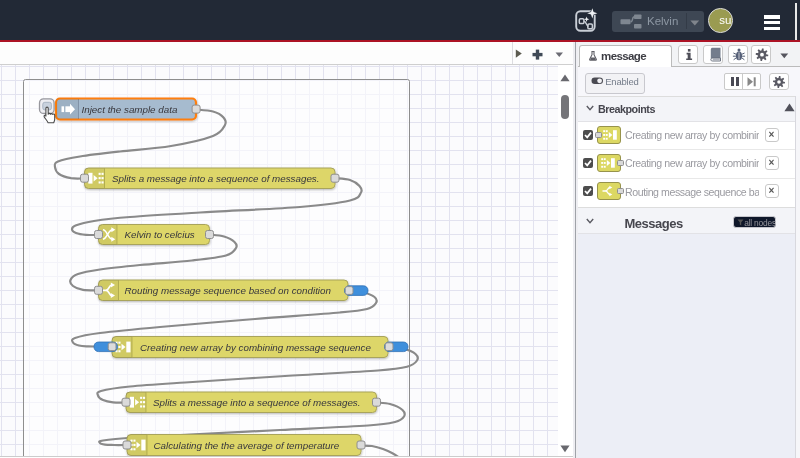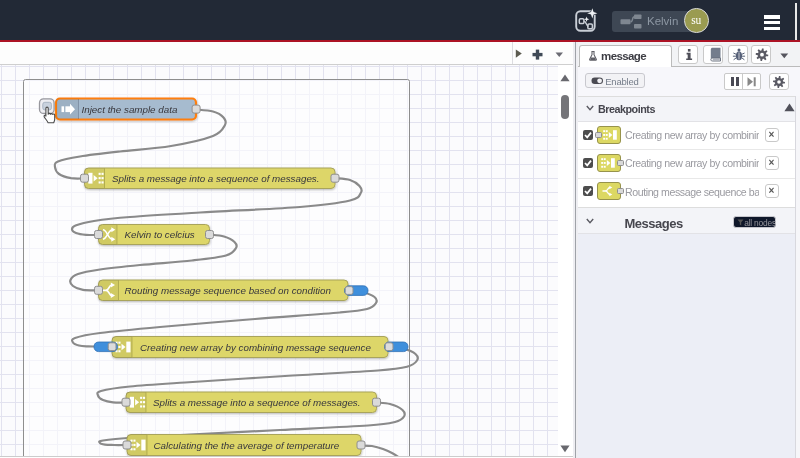--- a/index.html
+++ b/index.html
@@ -30,21 +30,21 @@
     <rect x="0.5" y="5.3" width="10" height="5" rx="0.8" fill="#7f8791"></rect>
     <rect x="14" y="0.5" width="7.5" height="4.6" rx="0.8" fill="#7f8791"></rect>
     <rect x="14" y="10" width="7.5" height="4.6" rx="0.8" fill="#7f8791"></rect>
     <path d="M10.5 7.8 C13.5 7.8 11.5 2.8 14.5 2.8" fill="none" stroke="#7f8791" stroke-width="1.5"></path>
   </svg>
   <div class="abs" style="left:647px;top:14.5px;width:40px;font-size:11.5px;color:#8d97a3;">Kelvin</div>
   <svg class="abs" style="left:689.5px;top:19.5px;" width="10" height="6">
       <path d="M0.4 0.4 L9.2 0.4 L4.8 5.4 Z" fill="#80858c"></path>
     </svg>
 
-  <div class="abs" style="left:684px;top:8px;width:24.5px;height:24.5px;border-radius:50%;background:#9a9b51;border:1.5px solid #d8d8d8;color:#fff;font-size:11.5px;text-align:center;line-height:22px;font-family:Liberation Serif, serif;">su</div>
+  <div class="abs" style="left:708px;top:8px;width:24.5px;height:24.5px;border-radius:50%;background:#9a9b51;border:1.5px solid #d8d8d8;color:#fff;font-size:11.5px;text-align:right;line-height:22px;">su</div>
 
   <div class="abs" style="left:763.5px;top:15.3px;width:16.5px;height:3.3px;background:#fff;"></div>
   <div class="abs" style="left:763.5px;top:20.9px;width:16.5px;height:3.3px;background:#fff;"></div>
   <div class="abs" style="left:763.5px;top:26.5px;width:16.5px;height:3.3px;background:#fff;"></div>
   <div class="abs" style="left:795px;top:3px;width:1.5px;height:37px;background:#e8e8e8;"></div>
 
   <div class="abs" style="left:0;top:42px;width:573px;height:22.5px;background:#fdfdfd;border-bottom:1px solid #cfcfcf;"></div>
   <div class="abs" style="left:512px;top:42px;width:1px;height:22px;background:#dcdce0;"></div>
   <svg class="abs" style="left:515px;top:49px;" width="8" height="10">
       <path d="M0.8 0.5 L6.8 4.6 L0.8 8.7 Z" fill="#5c5b50"></path>
@@ -262,21 +262,21 @@
   <div class="abs" style="left:751px;top:45.2px;width:20.3px;height:19px;background:#fff;border:1px solid #c9c9c9;border-radius:3px;">
     <svg width="18" height="17" style="margin:0 0 0 1px;">
       <path fill-rule="evenodd" fill="#5a5a64" d="M9.00,2.40 L9.82,2.45 L10.63,2.61 L10.65,4.73 L11.15,4.98 L11.62,5.29 L13.45,4.25 L14.00,4.86 L14.46,5.55 L12.97,7.05 L13.15,7.59 L13.26,8.14 L15.30,8.70 L15.25,9.52 L15.09,10.33 L12.97,10.35 L12.72,10.85 L12.41,11.32 L13.45,13.15 L12.84,13.70 L12.15,14.16 L10.65,12.67 L10.11,12.85 L9.56,12.96 L9.00,15.00 L8.18,14.95 L7.37,14.79 L7.35,12.67 L6.85,12.42 L6.38,12.11 L4.55,13.15 L4.00,12.54 L3.54,11.85 L5.03,10.35 L4.85,9.81 L4.74,9.26 L2.70,8.70 L2.75,7.88 L2.91,7.07 L5.03,7.05 L5.28,6.55 L5.59,6.08 L4.55,4.25 L5.16,3.70 L5.85,3.24 L7.35,4.73 L7.89,4.55 L8.44,4.44 Z M10.90,8.70 A1.90,1.90 0 1 0 7.10,8.70 A1.90,1.90 0 1 0 10.90,8.70 Z"></path>
     </svg>
   </div>
   <svg class="abs" style="left:779.5px;top:52.8px;" width="9" height="6">
       <path d="M0.4 0.4 L8.2 0.4 L4.3 5.2 Z" fill="#55555e"></path>
     </svg>
 
   <div class="abs" style="left:578px;top:67px;width:222px;height:28.5px;background:#f7f7fb;"></div>
-  <div class="abs" style="left:584.7px;top:72.9px;width:60.5px;height:15px;background:#f2f2f5;border:1px solid #c8c8ce;border-radius:3px;">
+  <div class="abs" style="left:584.7px;top:72.9px;width:60.5px;height:21px;background:#f2f2f5;border:1px solid #c8c8ce;border-radius:3px;">
     <svg width="13" height="8" style="position:absolute;left:5px;top:3.2px;">
         <rect x="0.5" y="0.5" width="11.5" height="6.6" rx="3.3" fill="#4a4a52"></rect>
         <circle cx="8.6" cy="3.8" r="2.4" fill="#f2f2f5"></circle>
       </svg>
     <span style="position:absolute;left:19.5px;top:1.8px;font-size:9.5px;letter-spacing:-0.2px;color:#757d8a;">Enabled</span>
   </div>
   <div class="abs" style="left:724px;top:72.5px;width:36.5px;height:17.5px;background:#fff;border:1px solid #c9c9c9;border-radius:2px;"></div>
   <div class="abs" style="left:742px;top:72.5px;width:1px;height:17.5px;background:#c9c9c9;"></div>
   <div class="abs" style="left:730.5px;top:76.5px;width:3.2px;height:9.5px;background:#4a4a55;"></div>
   <div class="abs" style="left:736px;top:76.5px;width:3.2px;height:9.5px;background:#4a4a55;"></div>

